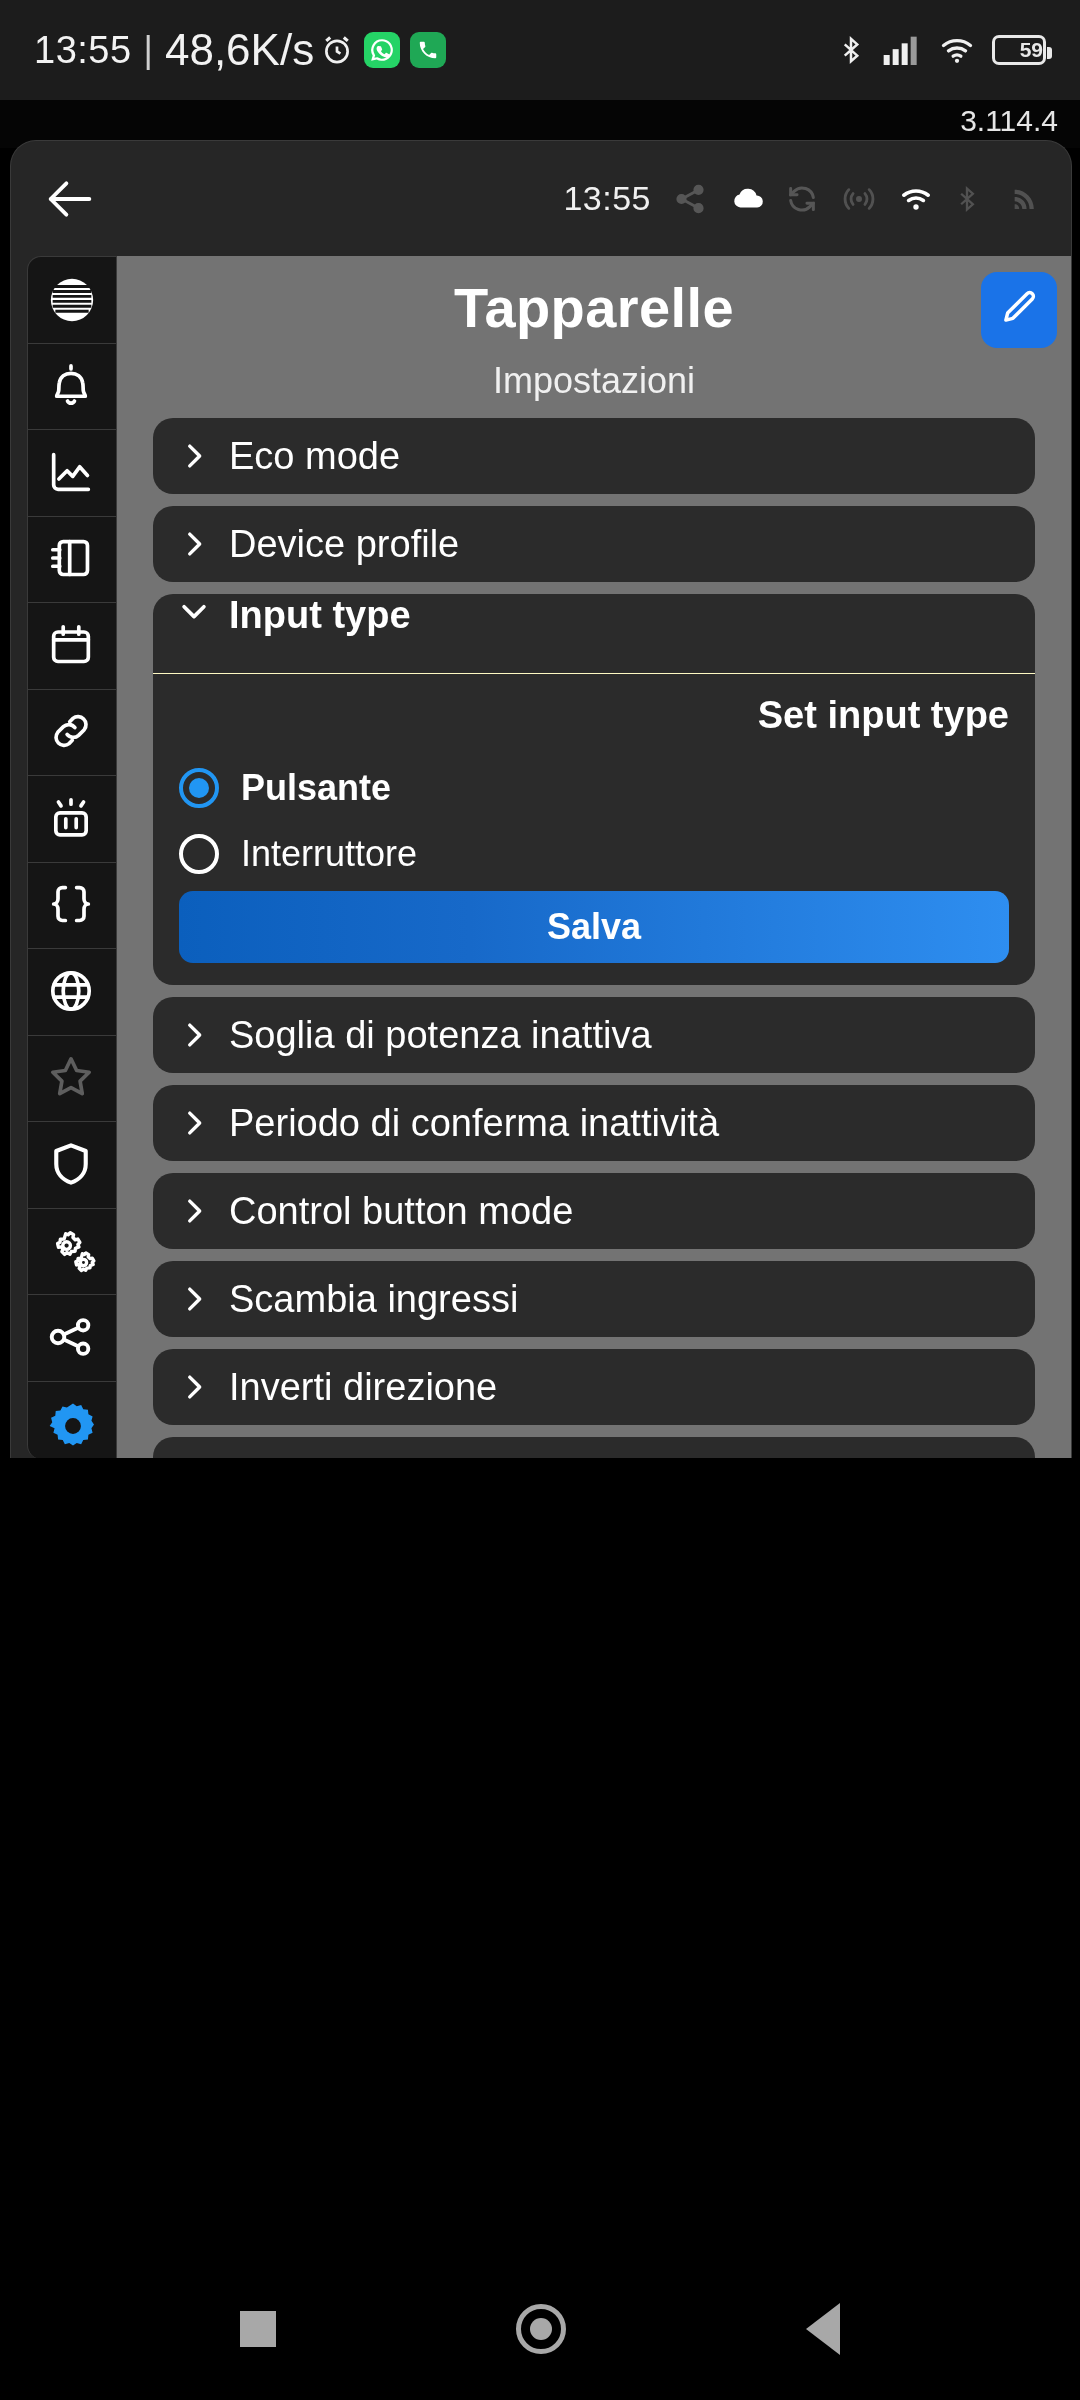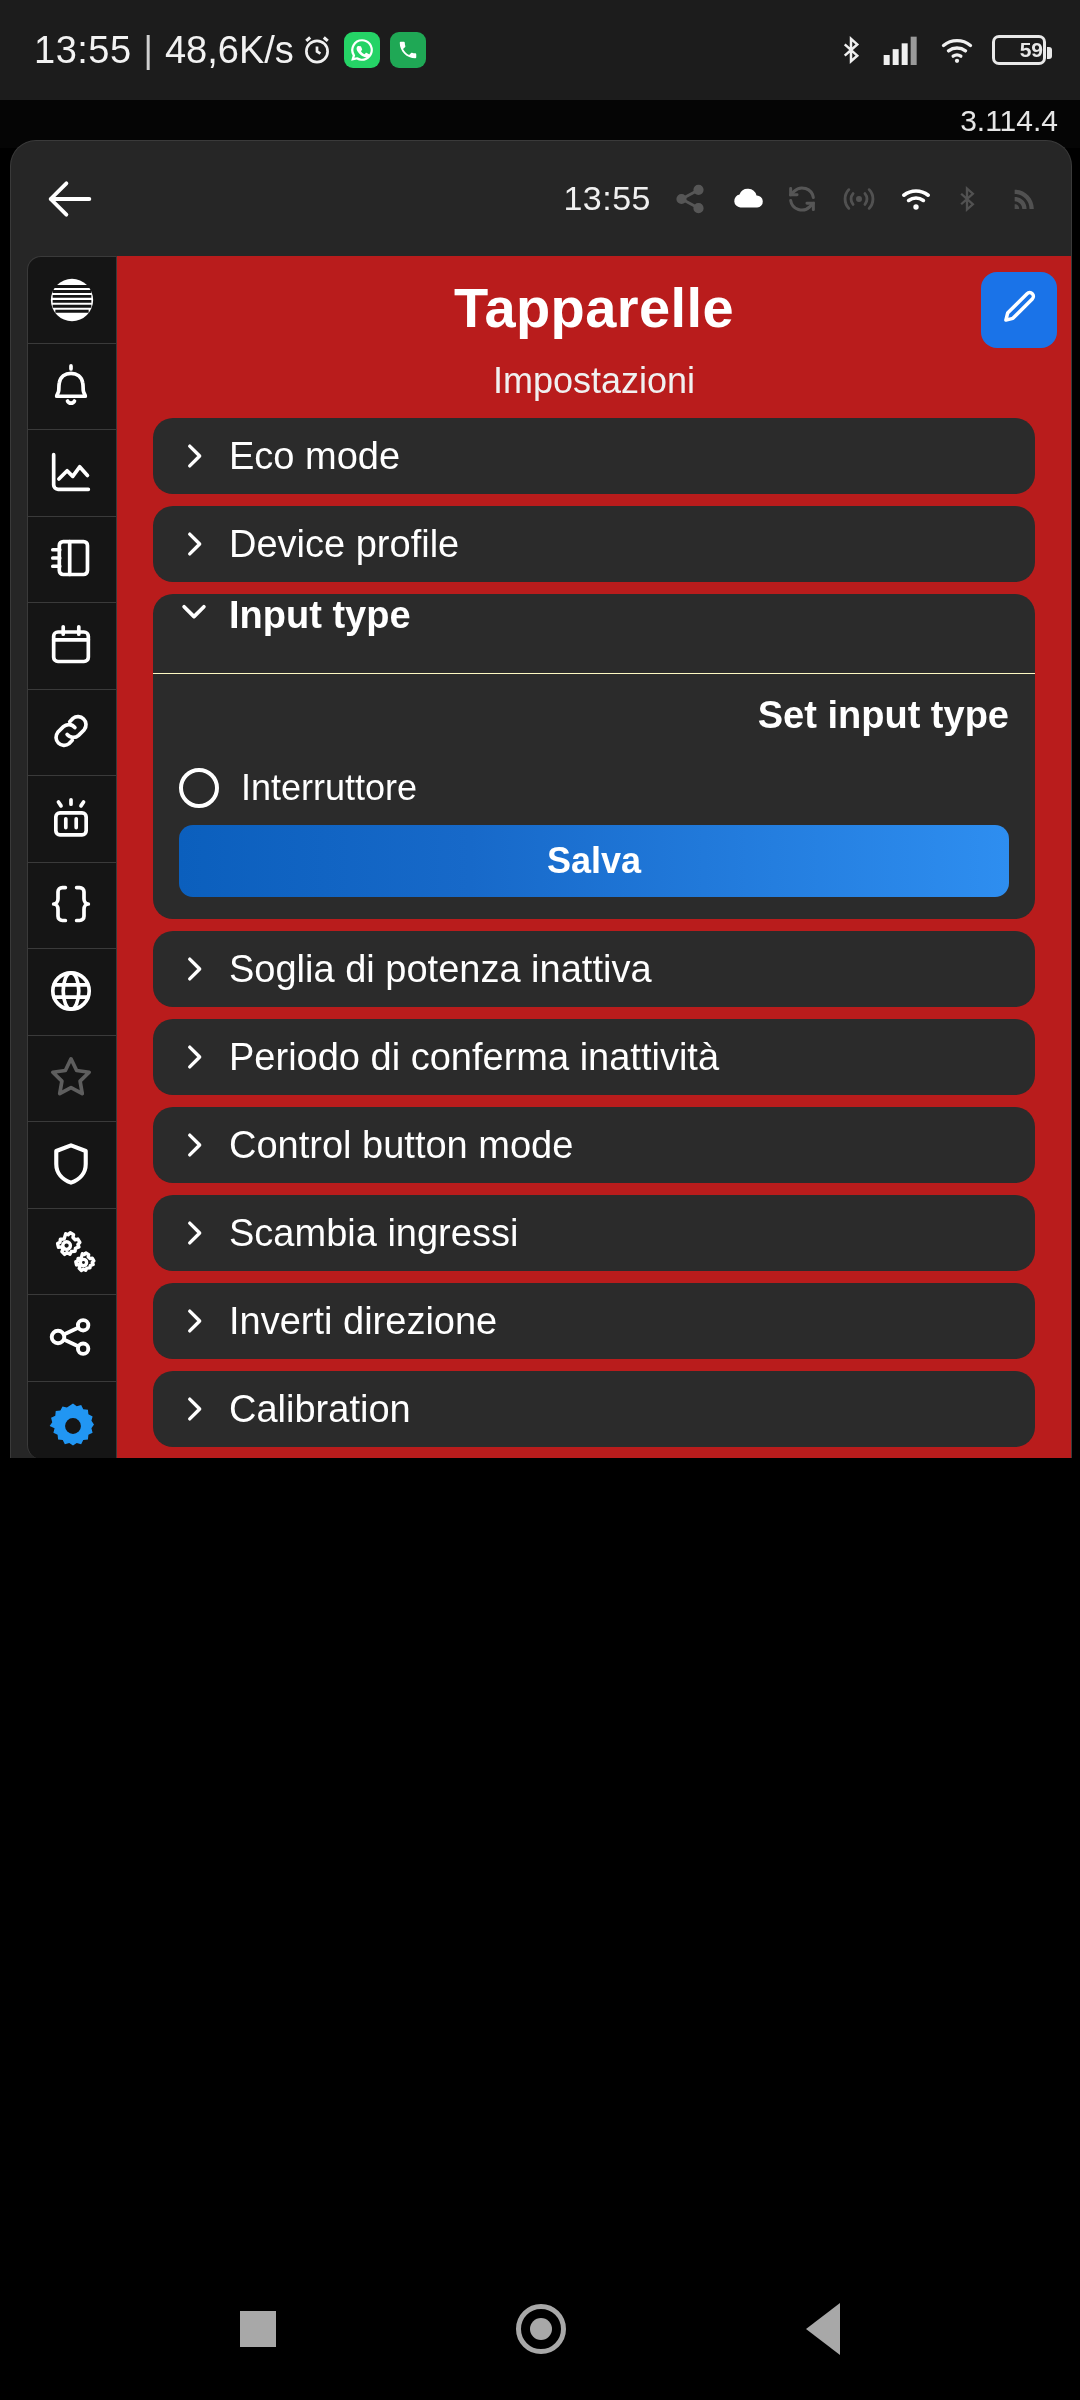--- a/index.html
+++ b/index.html
@@ -14,21 +14,21 @@
   .os-statusbar {
     position: absolute; top: 0; left: 0;
     width: 1080px; height: 100px;
     background: #1c1c1c;
     display: flex; align-items: center;
     padding: 0 34px;
   }
   .os-left { display: flex; align-items: center; gap: 0px; }
   .os-clock { color: #f2f2f2; font-size: 38px; letter-spacing: 0.5px; }
   .os-sep { color: #cfcfcf; font-size: 36px; margin: 0 12px; }
-  .os-speed { color: #f2f2f2; font-size: 38px; }
+  .os-speed { color: #f2f2f2; font-size: 44px; }
   .os-icon { display: inline-flex; align-items: center; justify-content: center; }
   .alarm-ic { width: 34px; height: 34px; margin-left: 6px; }
   .app-badge {
     width: 36px; height: 36px; border-radius: 9px;
     margin-left: 10px; display: inline-flex;
     align-items: center; justify-content: center;
   }
   .wa { background: #25D366; }
   .ph { background: #1fa855; }
   .os-right { margin-left: auto; display: flex; align-items: center; gap: 16px; }
@@ -91,21 +91,21 @@
   }
   .side-item {
     height: 86.5px;
     border-bottom: 1px solid #3a3a3a;
     display: flex; align-items: center; justify-content: center;
   }
   .side-item:last-child { border-bottom: none; }
   .side-ic { width: 54px; height: 54px; display: block; }
 
   .content {
-    flex: 1; background: #b91c1c;
+    flex: 1; background: #737373;
     position: relative;
     padding: 0 0 0 0;
     overflow: hidden;
   }
 
   .title-block {
     padding: 22px 26px 16px 26px;
     text-align: center;
     position: relative;
   }
@@ -490,20 +490,26 @@
             <span class="chev">
               <svg viewBox="0 0 24 24" width="34" height="34" fill="none" stroke="#ffffff" stroke-width="2.6" stroke-linecap="round" stroke-linejoin="round">
                   <path d="M5 9l7 7 7-7"></path>
                 </svg>
             </span>
             <span class="row-label">Input type</span>
           </div>
           <div class="group-body">
             <div class="group-title">Set input type</div>
 
+            <div class="radio-row">
+              <span class="radio checked">
+                  <i class="dot"></i>
+                </span>
+              <span class="radio-label sel">Pulsante</span>
+            </div>
 
             <div class="radio-row">
               <span class="radio"></span>
               <span class="radio-label">Interruttore</span>
             </div>
 
             <div class="save-btn">Salva</div>
           </div>
         </div>
 

